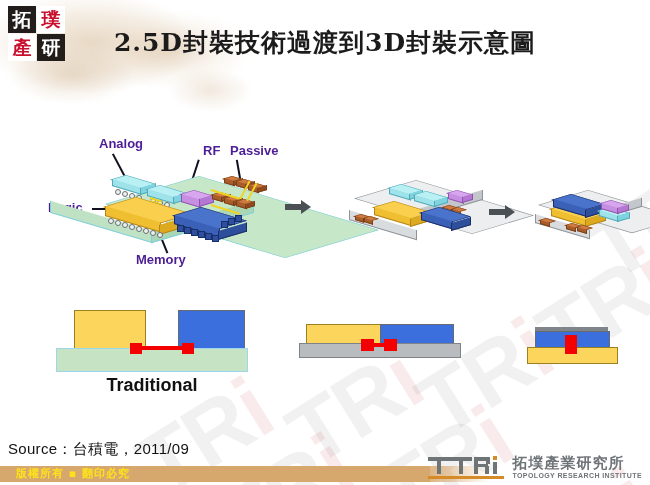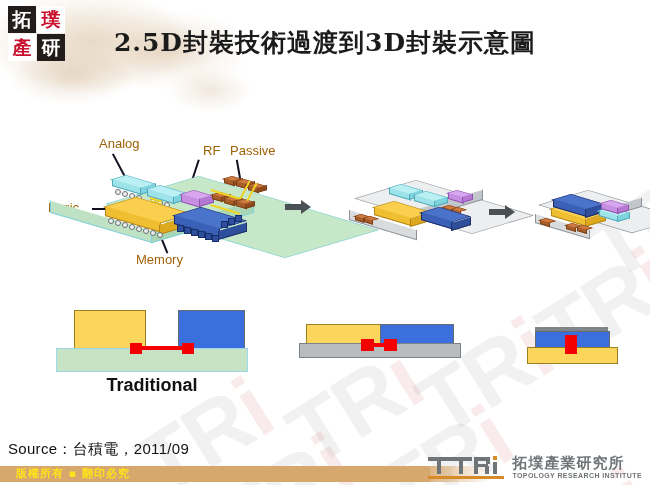--- a/index.html
+++ b/index.html
@@ -40,21 +40,21 @@
       font-weight:bold;font-size:19px;line-height:27px;text-align:center;}
   .lg-a{left:0;top:0;background:#221d1b;color:#ffffff;}
   .lg-b{left:29px;top:0;background:#ffffff;color:#c8102e;}
   .lg-c{left:0;top:28px;background:#ffffff;color:#c8102e;}
   .lg-d{left:29px;top:28px;background:#221d1b;color:#ffffff;}
 
   
   #title{position:absolute;left:0;top:26px;width:650px;text-align:center;
     font-family:"DejaVu Serif","Liberation Serif",serif;font-weight:bold;
     font-size:25px;letter-spacing:1px;color:#1b1b1b;}
-  .lbl{position:absolute;font-weight:normal;color:#a16207;
+  .lbl{position:absolute;font-weight:bold;color:#4c1d95;
        font-family:"Liberation Sans",sans-serif;white-space:nowrap;}
   .leader{position:absolute;background:#101020;transform-origin:left center;height:1.6px;}
 
   
   #pcb{position:absolute;left:44px;top:168px;width:195px;height:86px;}
   .pcb-top{width:178px;height:92px;background:#c6e7c8;border:1px solid #7fd0de;
       transform:matrix(1,0.30,-1.0,0.30,0,0);left:108px;top:2px;position:absolute;}
   .pcb-side-f{position:absolute;left:6px;top:48px;width:101px;height:11px;background:#bfe2c4;
       border:1px solid #7fd0de;border-top:none;transform:skewY(16.5deg);}
   .pcb-side-r{position:absolute;left:107px;top:48px;width:101px;height:11px;background:#a9d6b4;

